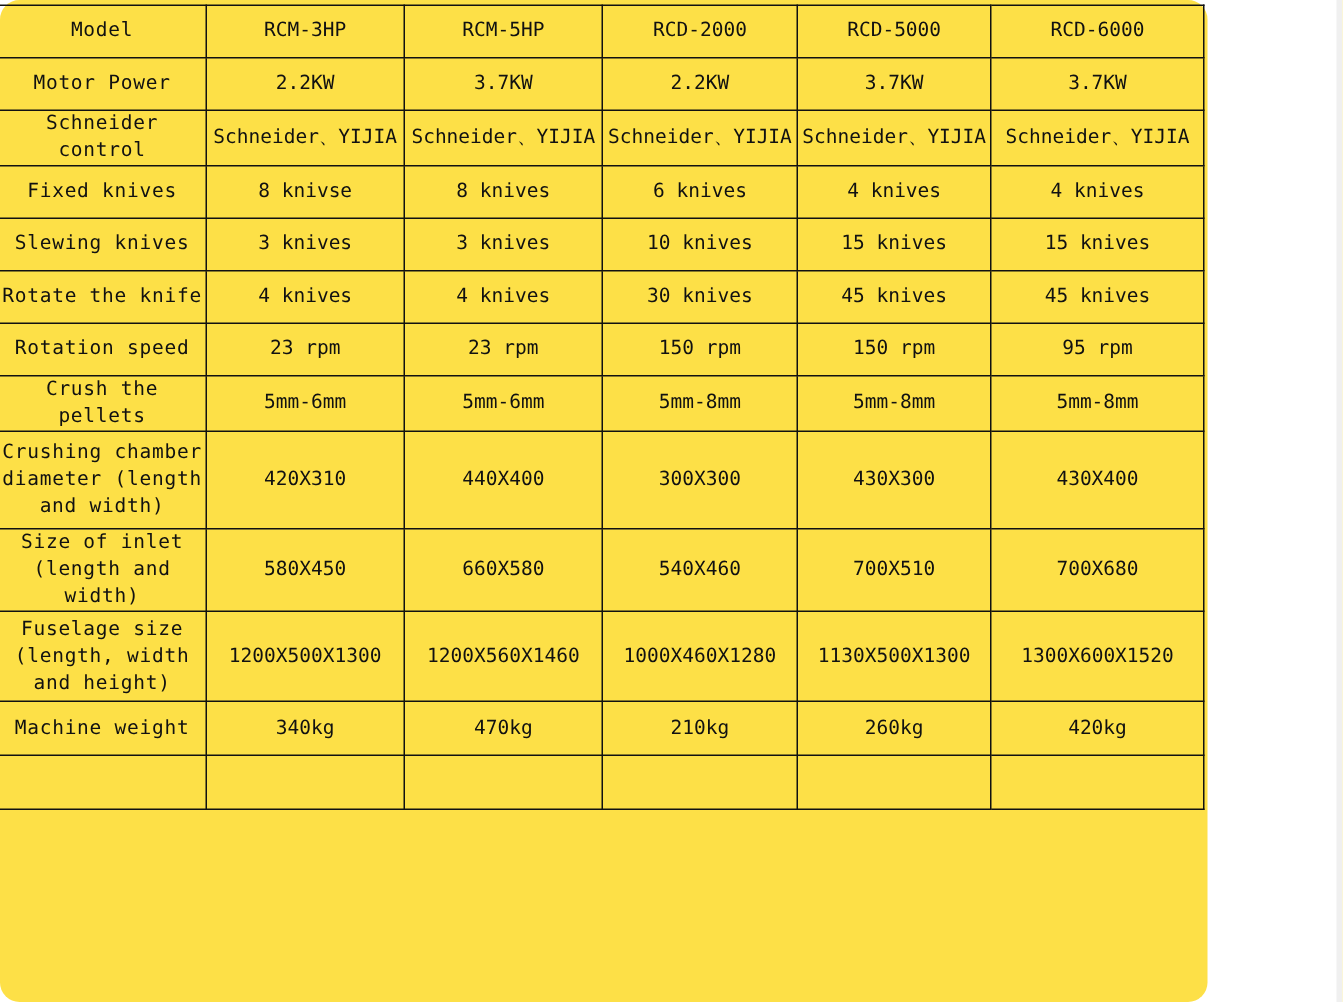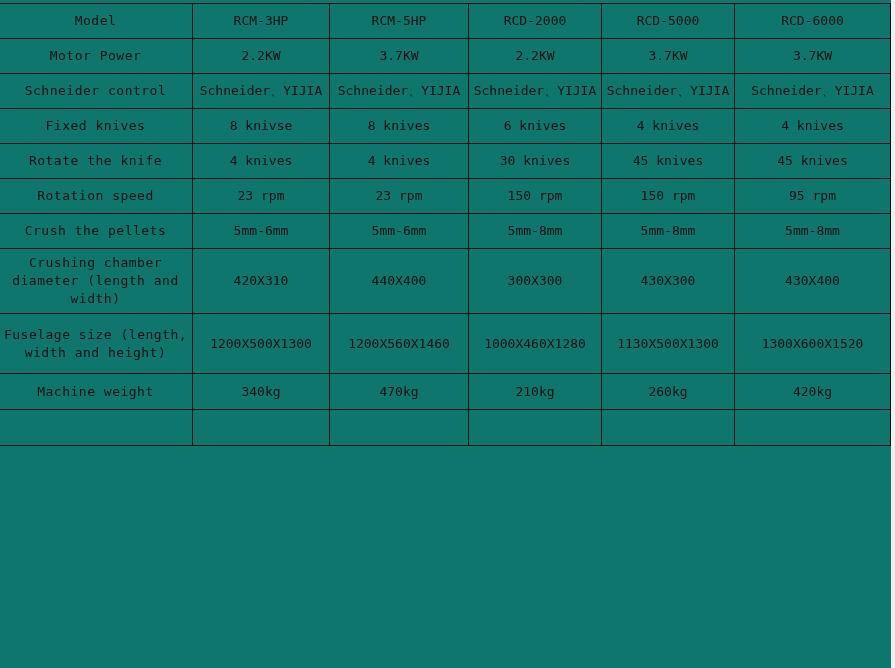--- a/index.html
+++ b/index.html
@@ -5,23 +5,24 @@
     html, body {
       margin: 0;
       padding: 0;
       width: 895px;
       height: 668px;
       overflow: hidden;
       background: #ffffff;
     }
     .page {
       position: relative;
-      width: 895px;
+      width: 805px;
       height: 668px;
-      background: #0f766e;
+      background: #fde047;
+      border-radius: 13px;
     }
     .right-gutter {
       position: absolute;
       left: 891px;
       top: 0;
       width: 4px;
       height: 668px;
       background: #f0f0f0;
     }
     table.spec {
@@ -100,20 +101,28 @@
       </tr>
       <tr class="h37">
         <td class="label">Fixed knives</td>
         <td class="value">8 knivse</td>
         <td class="value">8 knives</td>
         <td class="value">6 knives</td>
         <td class="value">4 knives</td>
         <td class="value">4 knives</td>
       </tr>
       <tr class="h37">
+        <td class="label">Slewing knives</td>
+        <td class="value">3 knives</td>
+        <td class="value">3 knives</td>
+        <td class="value">10 knives</td>
+        <td class="value">15 knives</td>
+        <td class="value">15 knives</td>
+      </tr>
+      <tr class="h37">
         <td class="label">Rotate the knife</td>
         <td class="value">4 knives</td>
         <td class="value">4 knives</td>
         <td class="value">30 knives</td>
         <td class="value">45 knives</td>
         <td class="value">45 knives</td>
       </tr>
       <tr class="h37">
         <td class="label">Rotation speed</td>
         <td class="value">23 rpm</td>
@@ -131,20 +140,28 @@
         <td class="value">5mm-8mm</td>
       </tr>
       <tr class="h68">
         <td class="label">Crushing chamber diameter (length and width)</td>
         <td class="value">420X310</td>
         <td class="value">440X400</td>
         <td class="value">300X300</td>
         <td class="value">430X300</td>
         <td class="value">430X400</td>
       </tr>
+      <tr class="h49">
+        <td class="label">Size of inlet (length and width)</td>
+        <td class="value">580X450</td>
+        <td class="value">660X580</td>
+        <td class="value">540X460</td>
+        <td class="value">700X510</td>
+        <td class="value">700X680</td>
+      </tr>
       <tr class="h62">
         <td class="label">Fuselage size (length, width and height)</td>
         <td class="value">1200X500X1300</td>
         <td class="value">1200X560X1460</td>
         <td class="value">1000X460X1280</td>
         <td class="value">1130X500X1300</td>
         <td class="value">1300X600X1520</td>
       </tr>
       <tr class="h38">
         <td class="label">Machine weight</td>

